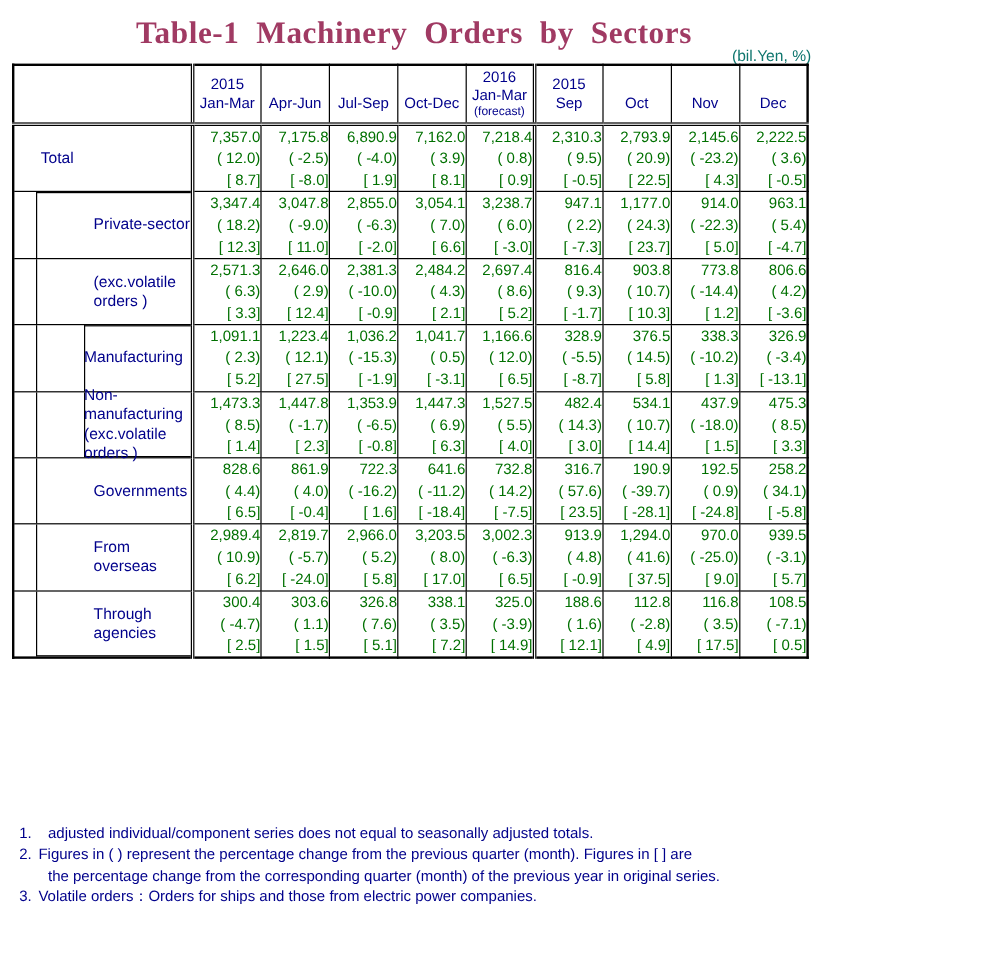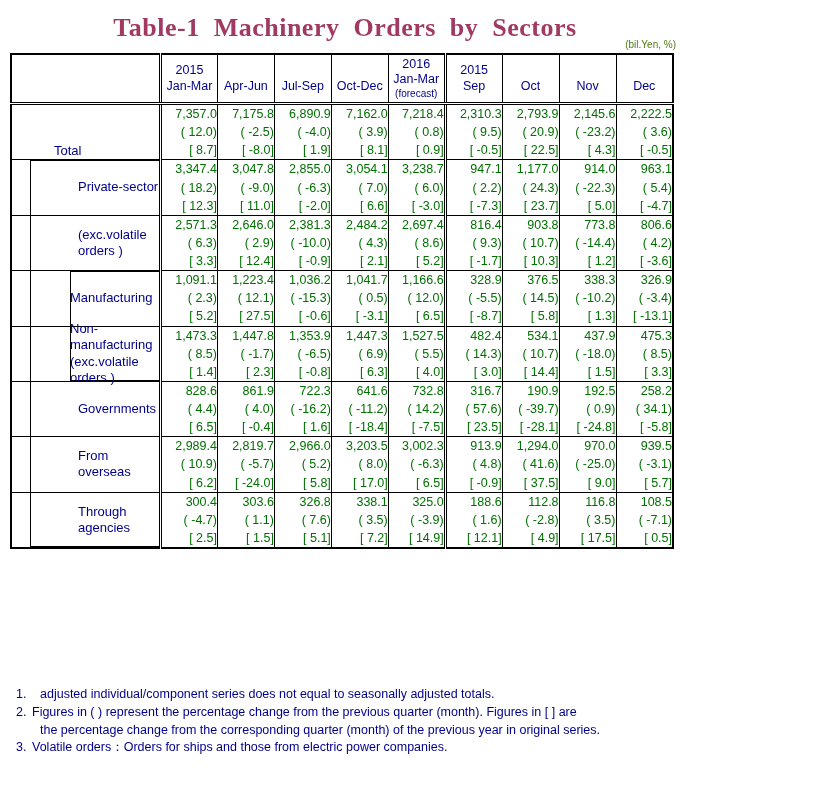--- a/index.html
+++ b/index.html
@@ -28,22 +28,22 @@
     letter-spacing: 0.5px;
     white-space: pre;
     font-family: Liberation Serif, serif;
   }
 
   
   #unit {
     position: absolute;
     right: 152px;
     top: 39px;
-    font-size: 10px;
-    color: #4d7c0f;
+    font-size: 13px;
+    color: #0f766e;
     white-space: nowrap;
   }
 
   
   #table-wrap {
     position: absolute;
     left: 10px;
     top: 53px;
     width: 664px;
   }
@@ -98,21 +98,21 @@
     position: absolute;
     top: 0; bottom: 0; right: 0;
     border-left: 1px solid #000;
     pointer-events: none;
   }
   .nest-1 { left: 18px; }
   .nest-2 { left: 58px; }
   .nest-top { border-top: 1px solid #000; }
   .nest-bot { border-bottom: 1px solid #000; }
 
-  .lab-i1 { padding-left: 42px; align-items: flex-end; }
+  .lab-i1 { padding-left: 22px; }
   .lab-i2 { padding-left: 66px; }
   .lab-i3 { padding-left: 58px; }
 
   
   .num {
     width: 57.5px;
     text-align: right;
     color: #007000;
     font-size: 12.5px;
     line-height: 1.45;
@@ -249,21 +249,21 @@
         <tr class="grp-sep">
           <td class="labcol">
             <span class="nest nest-1"></span>
             <span class="nest nest-2 nest-top"></span>
             <div class="lab lab-i3">
               <span class="lab-txt">Manufacturing</span>
             </div>
           </td>
           <td class="num vsep-left"><span class="v">1,091.1</span><span class="q">( 2.3)</span><span class="y">[ 5.2]</span></td>
           <td class="num"><span class="v">1,223.4</span><span class="q">( 12.1)</span><span class="y">[ 27.5]</span></td>
-          <td class="num"><span class="v">1,036.2</span><span class="q">( -15.3)</span><span class="y">[ -0.6]</span></td>
+          <td class="num"><span class="v">1,036.2</span><span class="q">( -15.3)</span><span class="y">[ -1.9]</span></td>
           <td class="num"><span class="v">1,041.7</span><span class="q">( 0.5)</span><span class="y">[ -3.1]</span></td>
           <td class="num"><span class="v">1,166.6</span><span class="q">( 12.0)</span><span class="y">[ 6.5]</span></td>
           <td class="num vsep-left"><span class="v">328.9</span><span class="q">( -5.5)</span><span class="y">[ -8.7]</span></td>
           <td class="num"><span class="v">376.5</span><span class="q">( 14.5)</span><span class="y">[ 5.8]</span></td>
           <td class="num"><span class="v">338.3</span><span class="q">( -10.2)</span><span class="y">[ 1.3]</span></td>
           <td class="num"><span class="v">326.9</span><span class="q">( -3.4)</span><span class="y">[ -13.1]</span></td>
         </tr>
         <tr>
           <td class="labcol">
             <span class="nest nest-1"></span>

